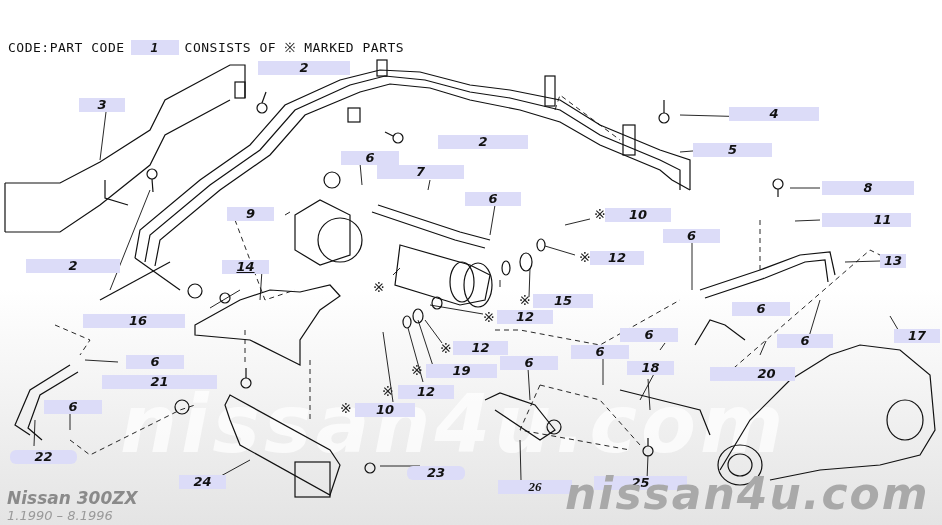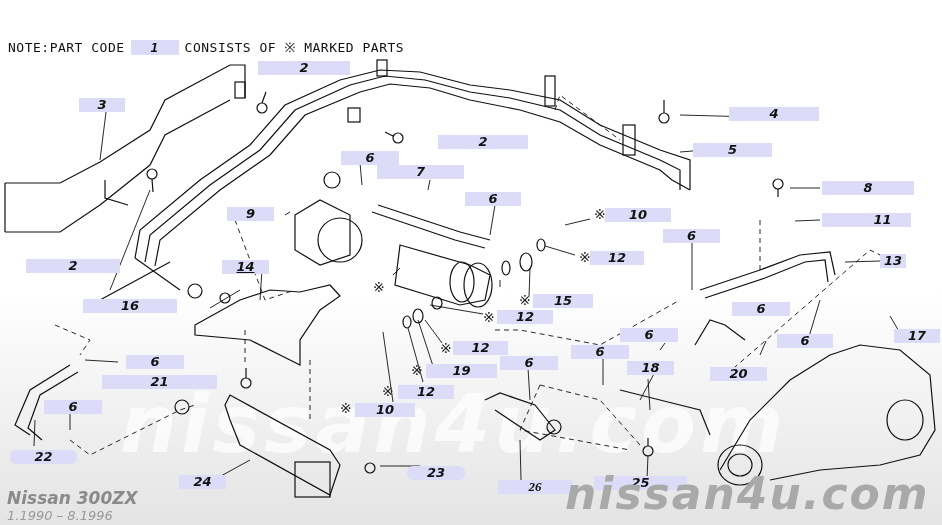--- a/index.html
+++ b/index.html
@@ -16,21 +16,21 @@
   .wm{position:absolute;font-weight:bold;font-style:italic;font-family:"DejaVu Sans",sans-serif;}
   #wm-big{left:565px;top:468px;font-size:44px;color:#a9a9a9;letter-spacing:2px;}
   #wm-faint{left:120px;top:378px;font-size:80px;color:#ffffff;opacity:0.75;letter-spacing:4px;}
   #model{position:absolute;left:7px;top:488px;font-size:17px;font-weight:bold;font-style:italic;color:#8a8a8a;}
   #years{position:absolute;left:7px;top:508px;font-size:13px;font-style:italic;color:#9a9a9a;}
 </style>
 </head>
 <body>
 
 <div id="note">
-  <span>NOTE:PART CODE</span><span class="code">1</span><span>CONSISTS OF ※ MARKED PARTS</span>
+  <span>CODE:PART CODE</span><span class="code">1</span><span>CONSISTS OF ※ MARKED PARTS</span>
 </div>
 
 <div class="wm" id="wm-faint">nissan4u.com</div>
 
 <svg id="drawing" width="942" height="525" fill="none" stroke="#111" stroke-width="1.2">
 
   <g>
     <path d="M5 183 L60 183 L100 162 L150 130 L165 100 L230 65 L245 65 L245 98"></path>
     <path d="M5 232 L60 232 L100 205 L150 165 L165 135 L230 100"></path>
     <path d="M5 183 L5 232"></path>
@@ -193,36 +193,36 @@
 <div class="lbl" style="left:605px;top:208px;width:66px;">10</div>
 <div class="lbl" style="left:822px;top:213px;width:57px;padding-left:32px;">11</div>
 <div class="lbl" style="left:26px;top:259px;width:94px;">2</div>
 <div class="lbl" style="left:663px;top:229px;width:57px;">6</div>
 <span class="ast" style="left:579px;top:250px;">※</span>
 <div class="lbl" style="left:590px;top:251px;width:54px;">12</div>
 <div class="lbl" style="left:880px;top:254px;width:26px;">13</div>
 <div class="lbl" style="left:222px;top:260px;width:47px;text-decoration:underline;">14</div>
 <span class="ast" style="left:519px;top:293px;">※</span>
 <div class="lbl" style="left:533px;top:294px;width:60px;">15</div>
-<div class="lbl" style="left:83px;top:299px;width:94px;">16</div>
+<div class="lbl" style="left:83px;top:314px;width:94px;padding-left:8px;">16</div>
 <span class="ast" style="left:483px;top:310px;">※</span>
 <div class="lbl" style="left:497px;top:310px;width:56px;">12</div>
 <div class="lbl" style="left:620px;top:328px;width:58px;">6</div>
 <div class="lbl" style="left:732px;top:302px;width:58px;">6</div>
 <div class="lbl" style="left:878px;top:329px;width:46px;margin-left:16px;">17</div>
 <span class="ast" style="left:440px;top:341px;">※</span>
 <div class="lbl" style="left:453px;top:341px;width:55px;">12</div>
 <div class="lbl" style="left:777px;top:334px;width:56px;">6</div>
 <div class="lbl" style="left:126px;top:355px;width:58px;">6</div>
 <div class="lbl" style="left:102px;top:375px;width:115px;">21</div>
 <div class="lbl" style="left:500px;top:356px;width:58px;">6</div>
 <span class="ast" style="left:411px;top:363px;">※</span>
 <div class="lbl" style="left:426px;top:364px;width:71px;">19</div>
 <div class="lbl" style="left:627px;top:361px;width:47px;">18</div>
-<div class="lbl" style="left:710px;top:367px;width:57px;">20</div>
+<div class="lbl" style="left:710px;top:367px;width:57px;padding-left:28px;">20</div>
 <span class="ast" style="left:382px;top:384px;">※</span>
 <div class="lbl" style="left:398px;top:385px;width:56px;">12</div>
 <div class="lbl" style="left:571px;top:345px;width:58px;">6</div>
 <span class="ast" style="left:340px;top:401px;">※</span>
 <div class="lbl" style="left:355px;top:403px;width:60px;">10</div>
 <div class="lbl" style="left:44px;top:400px;width:58px;">6</div>
 <div class="lbl" style="left:10px;top:450px;width:67px;border-radius:6px;">22</div>
 <div class="lbl" style="left:407px;top:466px;width:58px;border-radius:6px;">23</div>
 <div class="lbl" style="left:594px;top:476px;width:93px;">25</div>
 <div class="lbl" style="left:179px;top:475px;width:47px;">24</div>

